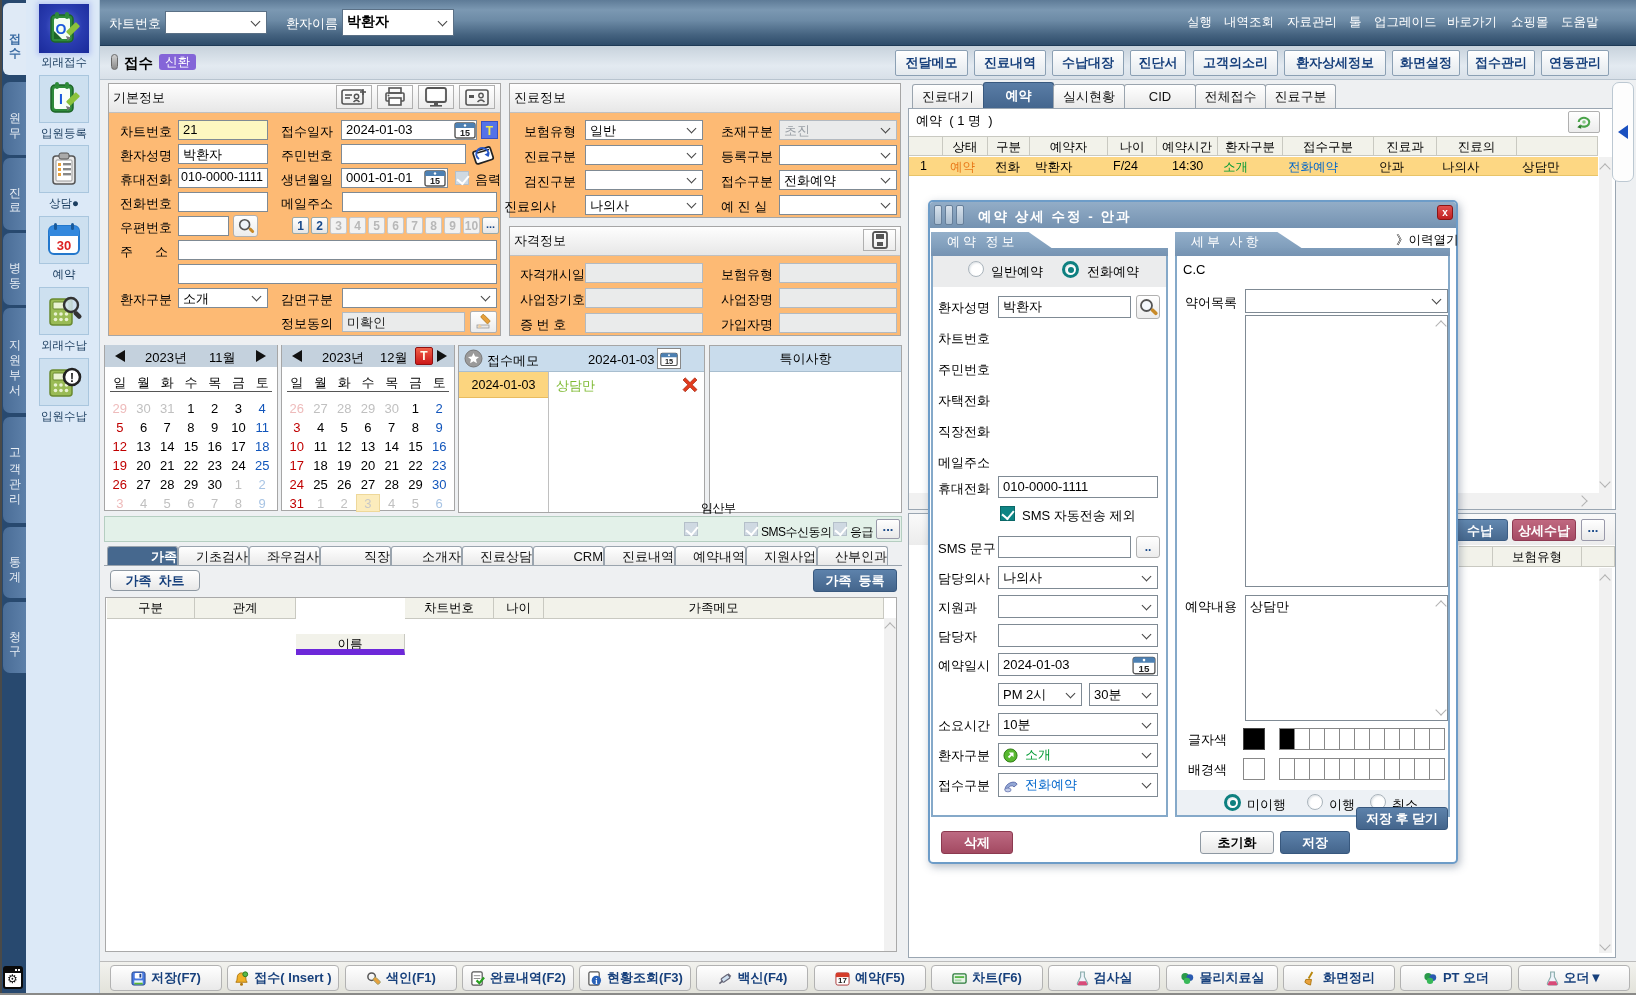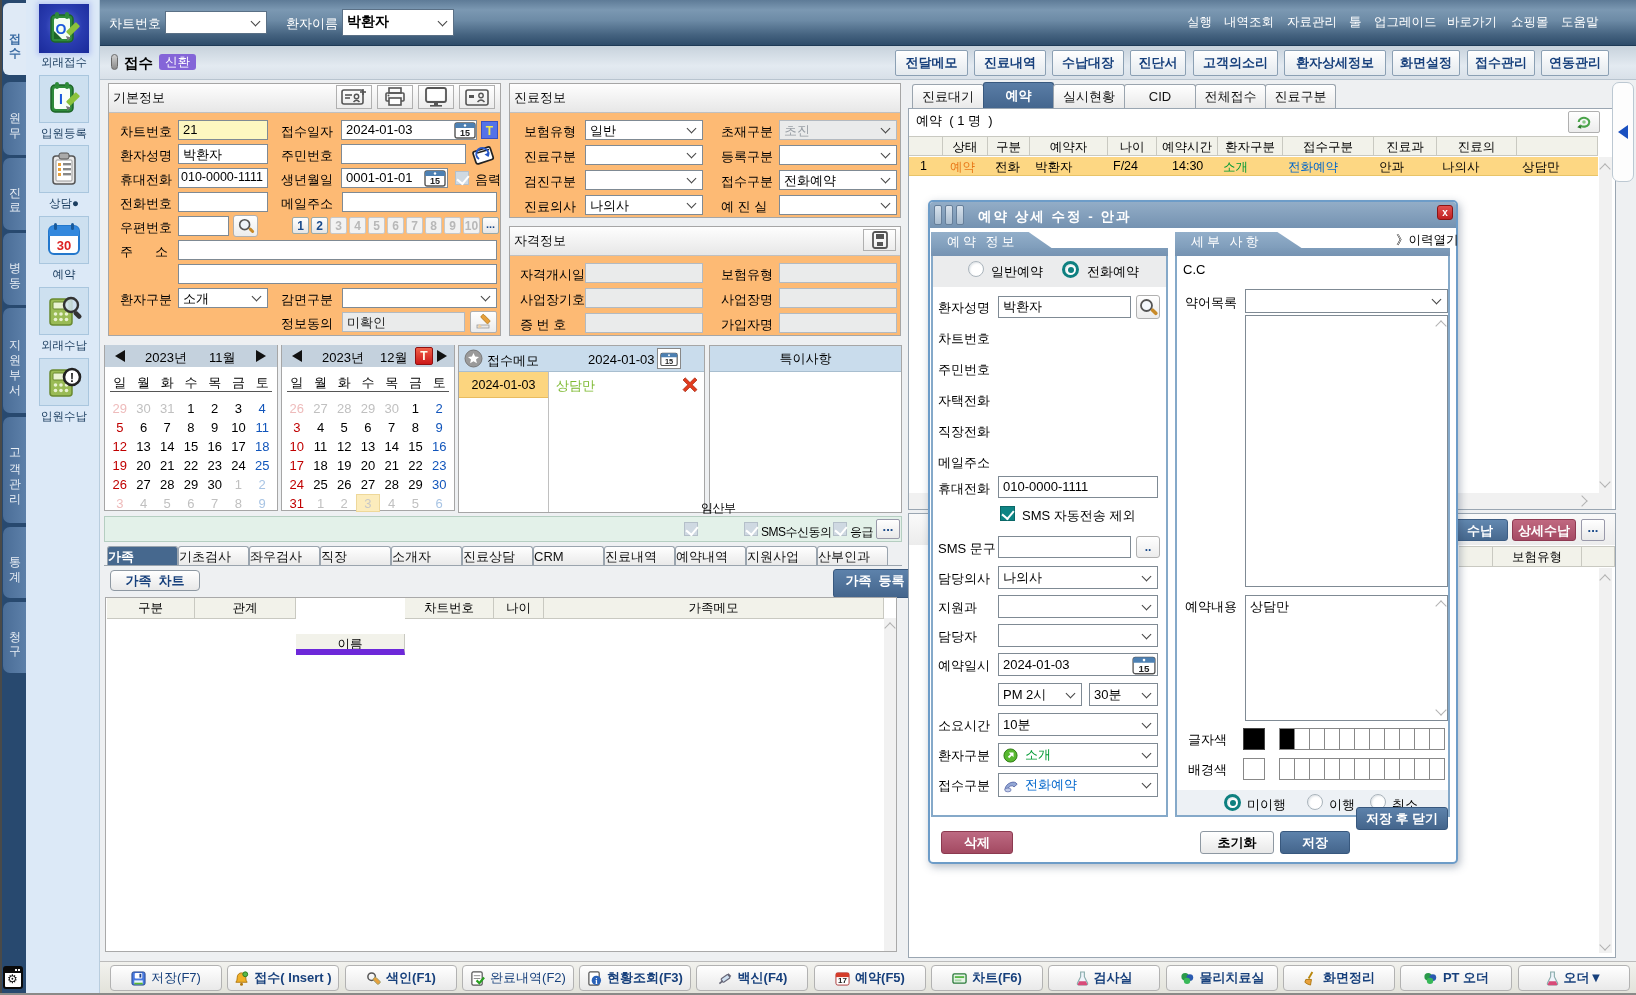--- a/index.html
+++ b/index.html
@@ -11,21 +11,21 @@
 .panel{position:absolute;background:#fdba74;border:1px solid #a6a6a6}
 .phead{position:absolute;left:0;right:0;top:0;height:29px;background:linear-gradient(#fefefe,#e7e7e7);border-bottom:1px solid #c0c0c0;font-size:13px;line-height:28px;padding-left:4px;color:#111}
 .ibtn{position:absolute;background:linear-gradient(#ffffff,#ececec);border:1px solid #b0b0b0;display:flex;align-items:center;justify-content:center}
 .rad{position:absolute;width:16px;height:16px;border-radius:50%;background:#fff;border:1px solid #aab4bc;box-shadow:inset 1px 1px 2px #dde2e6}
 .rad.on{border:3px solid #0e8080;width:17px;height:17px}
 .rad.on:after{content:"";position:absolute;left:2.5px;top:2.5px;width:6px;height:6px;border-radius:50%;background:#0e8080}
 .cb{position:absolute;width:15px;height:15px;background:#0e8484;border:1px solid #0a6868}
 .cb:after,.cbg:after{content:"";position:absolute;left:3px;top:1px;width:6px;height:9px;border-right:2px solid #fff;border-bottom:2px solid #fff;transform:rotate(40deg)}
 .cbg{position:absolute;width:14px;height:14px;background:#cfd9e2;border:1px solid #b4bfc9}
 .tabL{position:absolute;left:0;width:24px;background:linear-gradient(90deg,#4a6d97,#5d80a9);border-radius:7px 0 0 7px;color:#e8eef5;writing-mode:vertical-lr;text-orientation:upright;display:flex;align-items:center;justify-content:center;font-size:12px;letter-spacing:3px}
-.btab{position:absolute;background:linear-gradient(#ffffff,#e9e9e9);border:1px solid #9aa4ae;border-bottom:none;border-radius:3px 3px 0 0;font-size:13px;color:#111;text-align:left}
+.btab{position:absolute;background:linear-gradient(#ffffff,#e9e9e9);border:1px solid #9aa4ae;border-bottom:none;border-radius:3px 3px 0 0;font-size:13px;color:#111;text-align:right}
 .btab.on{background:#46688e;color:#fff;font-weight:bold}
 .blue-btn{position:absolute;background:linear-gradient(#5d82ab,#44658c);border:1px solid #38587e;border-radius:3px;color:#fff;font-weight:bold;font-size:13px;text-align:center}
 .wht-btn{position:absolute;background:linear-gradient(#ffffff,#e8e8e8);border:1px solid #8e98a2;border-radius:3px;color:#17407c;font-weight:bold;font-size:13px;text-align:center}
 .th{position:absolute;background:#f2f2ea;border-right:1px solid #c9c9c1;font-size:12.5px;color:#000;text-align:center;overflow:hidden}
 .cell{position:absolute;font-size:13px;white-space:nowrap;overflow:hidden}
 .sbar{position:absolute;background:#f1f1f1}
 .arr{position:absolute;width:8px;height:8px;border-right:1.6px solid #b2b2b2;border-bottom:1.6px solid #b2b2b2}
 </style></head><body>
 <div class="ab" style="left:0;top:0;width:26px;height:995px;background:#28496f;border-left:2px solid #4a4a48"></div>
 <div class="tabL" style="top:3px;height:72px;left:3px;width:23px;background:#dfeaf6;color:#3b6ca3;border-radius:6px 0 0 6px;font-weight:bold">접수</div>
@@ -271,21 +271,21 @@
 <div class="lb" style="left:721px;top:123px;font-size:13px">초재구분</div>
 <div class="inp sel dis" style="left:779px;top:120px;width:118px;height:20px;">초진</div>
 <div class="lb" style="left:524px;top:148px;font-size:13px">진료구분</div>
 <div class="inp sel" style="left:585px;top:145px;width:118px;height:20px;"></div>
 <div class="lb" style="left:721px;top:148px;font-size:13px">등록구분</div>
 <div class="inp sel" style="left:779px;top:145px;width:118px;height:20px;"></div>
 <div class="lb" style="left:524px;top:173px;font-size:13px">검진구분</div>
 <div class="inp sel" style="left:585px;top:170px;width:118px;height:20px;"></div>
 <div class="lb" style="left:721px;top:173px;font-size:13px">접수구분</div>
 <div class="inp sel" style="left:779px;top:170px;width:118px;height:20px;">전화예약</div>
-<div class="lb" style="left:524px;top:198px;font-size:13px">진료의사</div>
+<div class="lb" style="left:504px;top:198px;font-size:13px">진료의사</div>
 <div class="inp sel" style="left:585px;top:195px;width:118px;height:20px;">나의사</div>
 <div class="lb" style="left:721px;top:198px;font-size:13px">예 진 실</div>
 <div class="inp sel" style="left:779px;top:195px;width:118px;height:20px;"></div>
 <div class="panel" style="left:509px;top:226px;width:392px;height:110px">
     <div class="phead">자격정보</div>
   </div>
 <div class="ibtn" style="left:863px;top:229px;width:33px;height:22px">
     <svg width="16" height="18" viewBox="0 0 16 18">
       <rect x="1" y="1" width="14" height="16" rx="2" fill="none" stroke="#555" stroke-width="1.8"></rect>
       <rect x="4" y="3" width="8" height="5" fill="#555"></rect>
@@ -456,21 +456,21 @@
 <div class="btab" style="left:320px;top:546px;width:71px;height:19px;line-height:19px">직장</div>
 <div class="btab" style="left:391px;top:546px;width:71px;height:19px;line-height:19px">소개자</div>
 <div class="btab" style="left:462px;top:546px;width:71px;height:19px;line-height:19px">진료상담</div>
 <div class="btab" style="left:533px;top:546px;width:71px;height:19px;line-height:19px">CRM</div>
 <div class="btab" style="left:604px;top:546px;width:71px;height:19px;line-height:19px">진료내역</div>
 <div class="btab" style="left:675px;top:546px;width:71px;height:19px;line-height:19px">예약내역</div>
 <div class="btab" style="left:746px;top:546px;width:71px;height:19px;line-height:19px">지원사업</div>
 <div class="btab" style="left:817px;top:546px;width:71px;height:19px;line-height:19px">산부인과</div>
 <div class="ab" style="left:104px;top:565px;width:798px;height:1px;background:#9aa4ae"></div>
 <div class="wht-btn" style="left:110px;top:570px;width:90px;height:21px;line-height:19px;border-radius:4px">가족&nbsp;&nbsp;차트</div>
-<div class="blue-btn" style="left:833px;top:569px;width:84px;height:29px;line-height:21px">가족&nbsp;&nbsp;등록</div>
+<div class="blue-btn" style="left:813px;top:569px;width:84px;height:23px;line-height:21px">가족&nbsp;&nbsp;등록</div>
 <div class="ab" style="left:105px;top:597px;width:792px;height:355px;background:#fff;border:1px solid #a9a9a9"></div>
 <div class="th" style="left:107px;top:598px;width:88px;height:21px;line-height:21px;border-bottom:1px solid #c9c9c1">구분</div>
 <div class="th" style="left:195px;top:598px;width:101px;height:21px;line-height:21px;border-bottom:1px solid #c9c9c1">관계</div>
 <div class="th" style="left:296px;top:634px;width:109px;height:21px;line-height:21px;border-bottom:6px solid #6d28d9">이름</div>
 <div class="th" style="left:405px;top:598px;width:89px;height:21px;line-height:21px;border-bottom:1px solid #c9c9c1">차트번호</div>
 <div class="th" style="left:494px;top:598px;width:50px;height:21px;line-height:21px;border-bottom:1px solid #c9c9c1">나이</div>
 <div class="th" style="left:544px;top:598px;width:340px;height:21px;line-height:21px;border-bottom:1px solid #c9c9c1">가족메모</div>
 <div class="sbar" style="left:884px;top:618px;width:12px;height:333px"></div>
 <div class="arr" style="left:886px;top:624px;transform:rotate(-135deg)"></div>
 <div class="ab" style="left:912px;top:84px;width:72px;height:24px;background:linear-gradient(#ffffff,#e9e9e9);border:1px solid #9aa4ae;border-bottom:none;border-radius:3px 3px 0 0;color:#111;font-size:13px;text-align:center;line-height:24px">진료대기</div>
@@ -649,21 +649,21 @@
 <div class="ab" style="left:100px;top:961px;width:1536px;height:32px;background:linear-gradient(#f2f2ee,#e2e2da);border-top:1px solid #bbb"></div>
 <div class="ab" style="left:0;top:993px;width:1636px;height:2px;background:#8a8a88"></div>
 <div class="ab" style="left:110px;top:965px;width:112px;height:26px;background:linear-gradient(#ffffff,#e9e9e9);border:1px solid #b2b2b2;border-radius:4px;display:flex;align-items:center;justify-content:center;gap:5px">
     <svg width="15" height="15" viewBox="0 0 16 16">
       <rect x="1" y="1" width="14" height="14" rx="2" fill="#4a7ae0" stroke="#23448c"></rect>
       <rect x="4" y="2" width="8" height="6" rx="1" fill="#fff"></rect>
       <rect x="9" y="3" width="2" height="4" fill="#23448c"></rect>
       <rect x="3.5" y="10" width="9" height="4" fill="#e8f4ff"></rect>
       <rect x="3.5" y="12.5" width="9" height="1.8" fill="#58b830"></rect>
     </svg>
-    <span style="color:#17407c;font-weight:normal;font-size:13px">저장(F7)</span>
+    <span style="color:#17407c;font-weight:bold;font-size:13px">저장(F7)</span>
   </div>
 <div class="ab" style="left:227px;top:965px;width:112px;height:26px;background:linear-gradient(#ffffff,#e9e9e9);border:1px solid #b2b2b2;border-radius:4px;display:flex;align-items:center;justify-content:center;gap:5px">
     <svg width="15" height="15" viewBox="0 0 16 16">
       <path d="M8 2 a4.5 4.5 0 0 1 4.5 4.5 q0 4 1.5 5.5 h-12 q1.5 -1.5 1.5 -5.5 A4.5 4.5 0 0 1 8 2z" fill="#f0b028" stroke="#b07810"></path>
       <circle cx="8" cy="14" r="1.6" fill="#b07810"></circle>
       <circle cx="12" cy="3.5" r="2.6" fill="#58b848" stroke="#2a7a20"></circle>
     </svg>
     <span style="color:#17407c;font-weight:bold;font-size:13px">접수( Insert )</span>
   </div>
 <div class="ab" style="left:345px;top:965px;width:112px;height:26px;background:linear-gradient(#ffffff,#e9e9e9);border:1px solid #b2b2b2;border-radius:4px;display:flex;align-items:center;justify-content:center;gap:5px">
@@ -673,21 +673,21 @@
     </svg>
     <span style="color:#17407c;font-weight:bold;font-size:13px">색인(F1)</span>
   </div>
 <div class="ab" style="left:462px;top:965px;width:112px;height:26px;background:linear-gradient(#ffffff,#e9e9e9);border:1px solid #b2b2b2;border-radius:4px;display:flex;align-items:center;justify-content:center;gap:5px">
     <svg width="15" height="15" viewBox="0 0 16 16">
       <rect x="2" y="1" width="11" height="14" rx="1.5" fill="#fff" stroke="#555" stroke-width="1.3"></rect>
       <line x1="4" y1="5" x2="11" y2="5" stroke="#888"></line>
       <line x1="4" y1="8" x2="11" y2="8" stroke="#888"></line>
       <path d="M7 10 l3 3 5 -6" stroke="#28a020" stroke-width="2.4" fill="none"></path>
     </svg>
-    <span style="color:#17407c;font-weight:normal;font-size:13px">완료내역(F2)</span>
+    <span style="color:#17407c;font-weight:bold;font-size:13px">완료내역(F2)</span>
   </div>
 <div class="ab" style="left:579px;top:965px;width:112px;height:26px;background:linear-gradient(#ffffff,#e9e9e9);border:1px solid #b2b2b2;border-radius:4px;display:flex;align-items:center;justify-content:center;gap:5px">
     <svg width="15" height="15" viewBox="0 0 16 16">
       <rect x="2" y="1" width="11" height="14" rx="1.5" fill="#fff" stroke="#555" stroke-width="1.3"></rect>
       <circle cx="10" cy="10" r="5" fill="#2a62b8"></circle>
       <text x="10" y="13.5" font-size="9" font-weight="bold" fill="#fff" text-anchor="middle" font-family="Liberation Serif">i</text>
     </svg>
     <span style="color:#17407c;font-weight:bold;font-size:13px">현황조회(F3)</span>
   </div>
 <div class="ab" style="left:696px;top:965px;width:112px;height:26px;background:linear-gradient(#ffffff,#e9e9e9);border:1px solid #b2b2b2;border-radius:4px;display:flex;align-items:center;justify-content:center;gap:5px">

